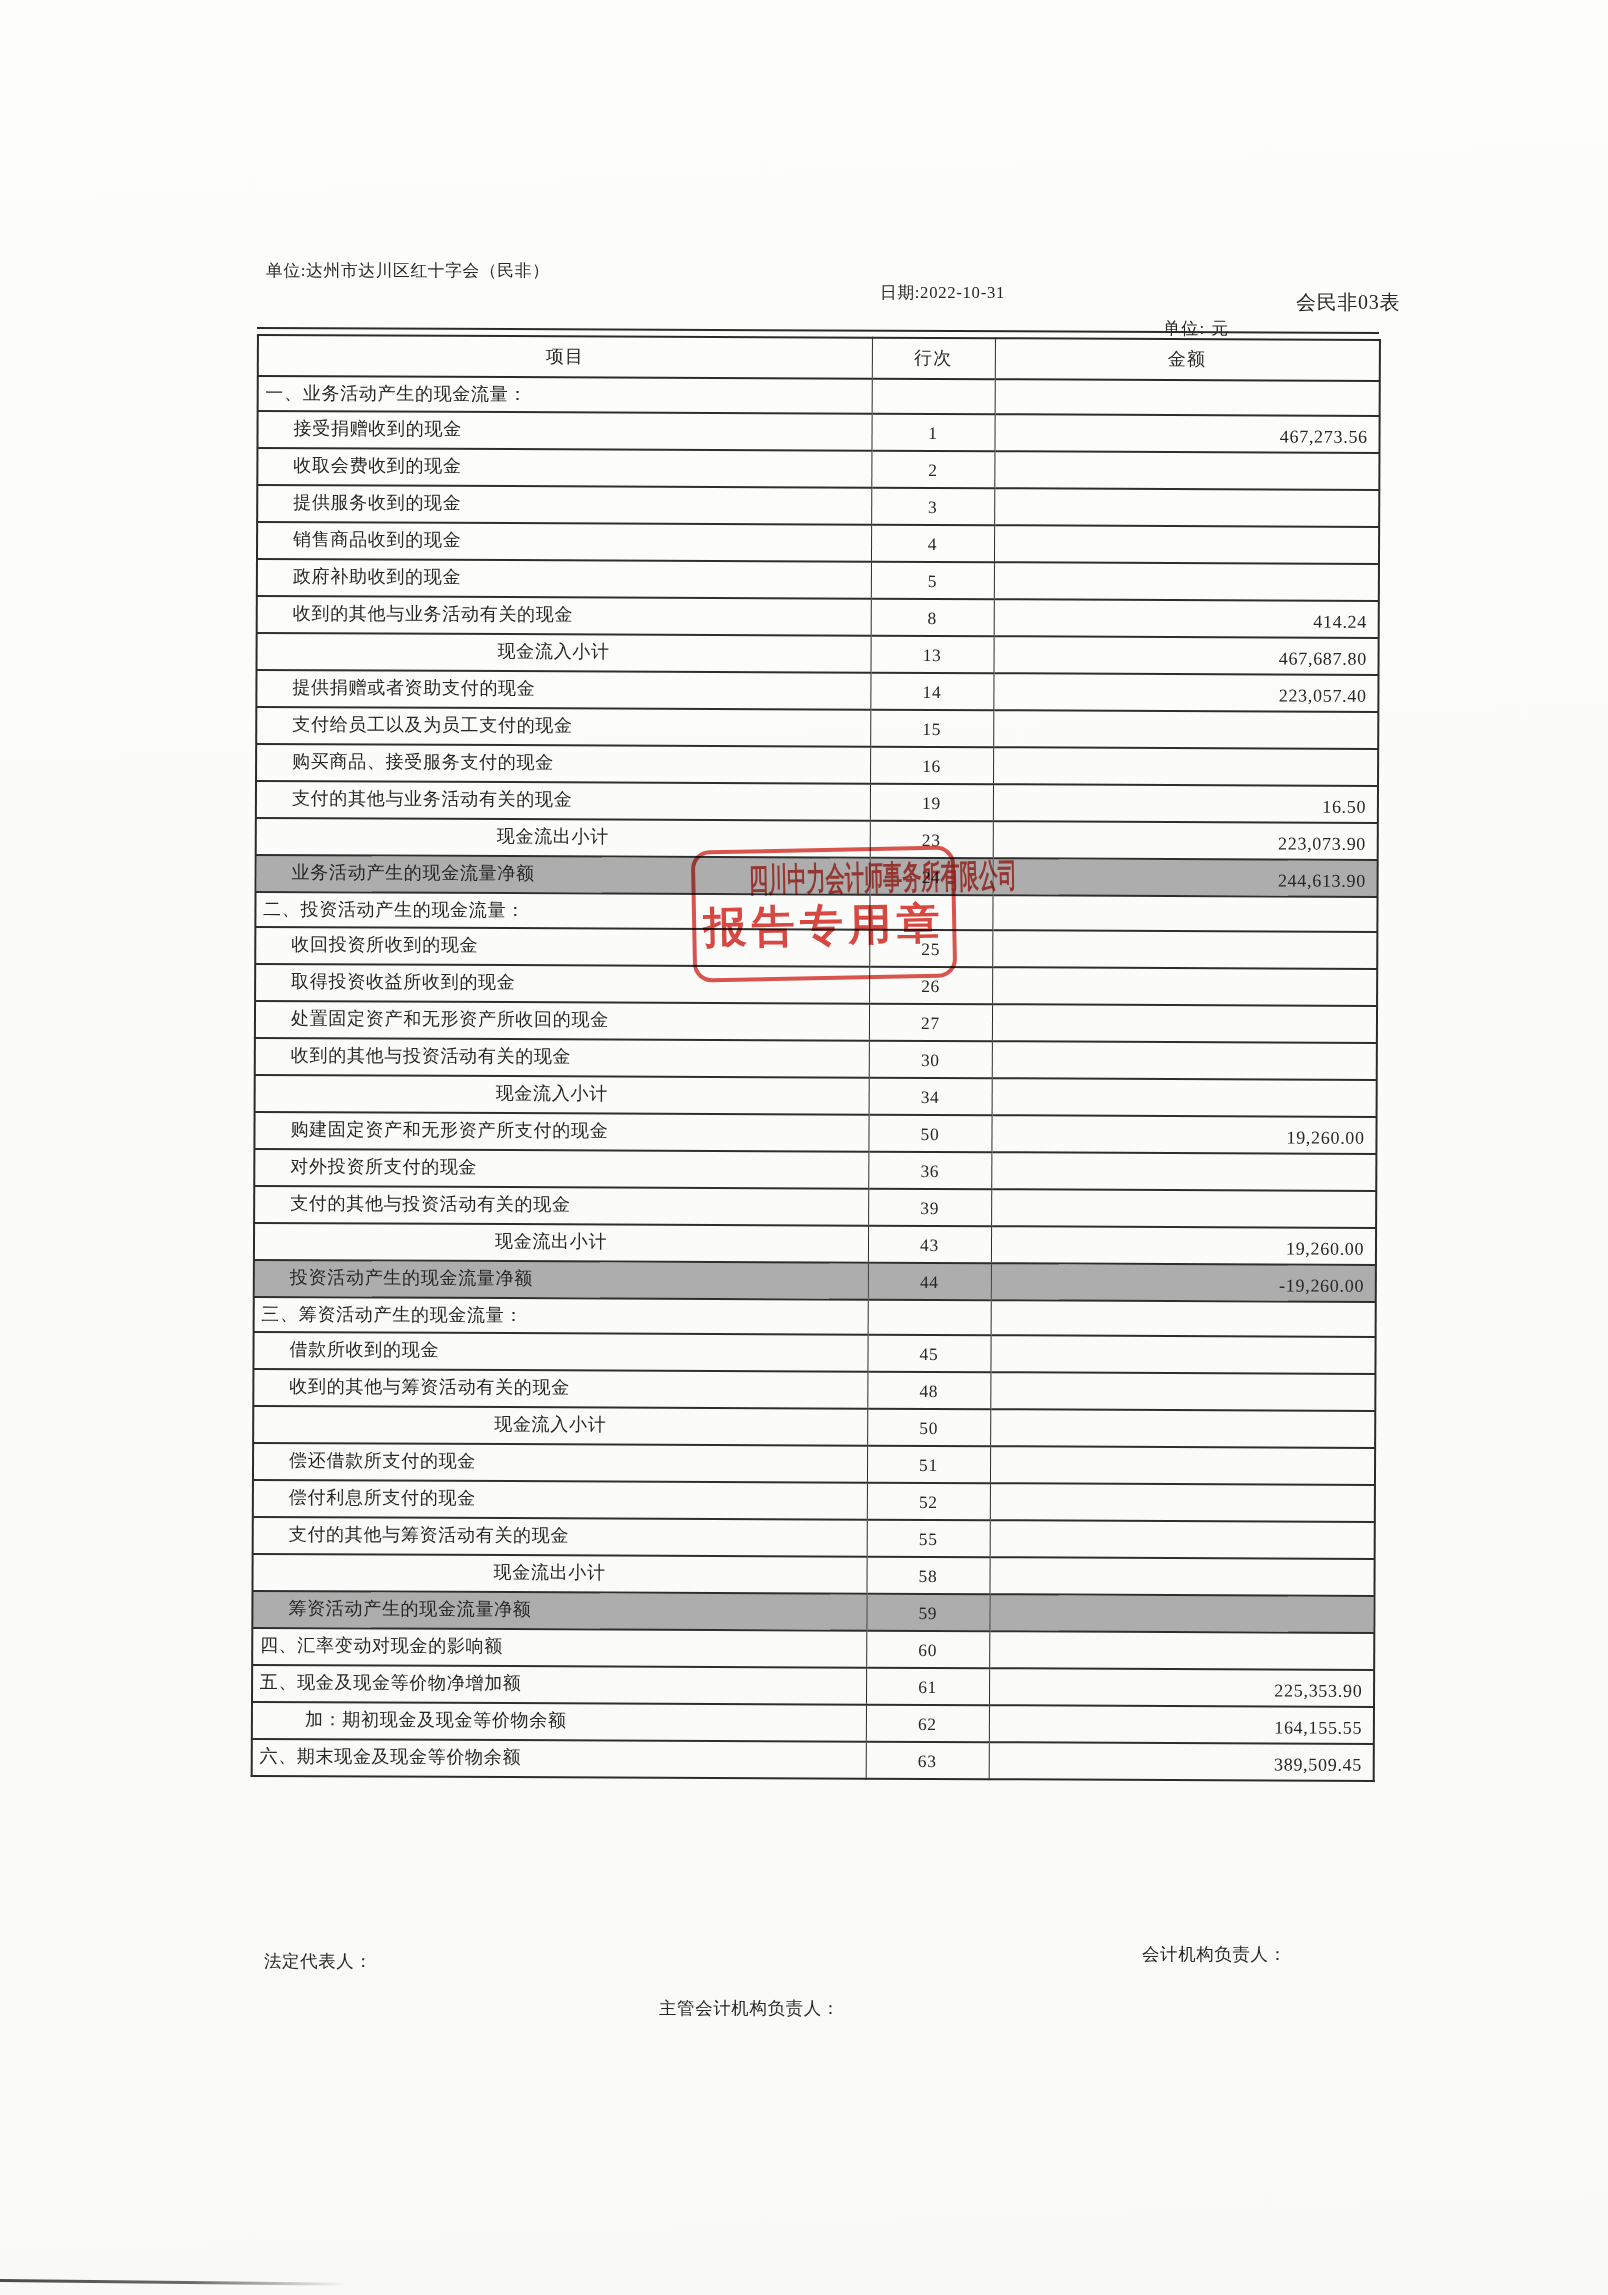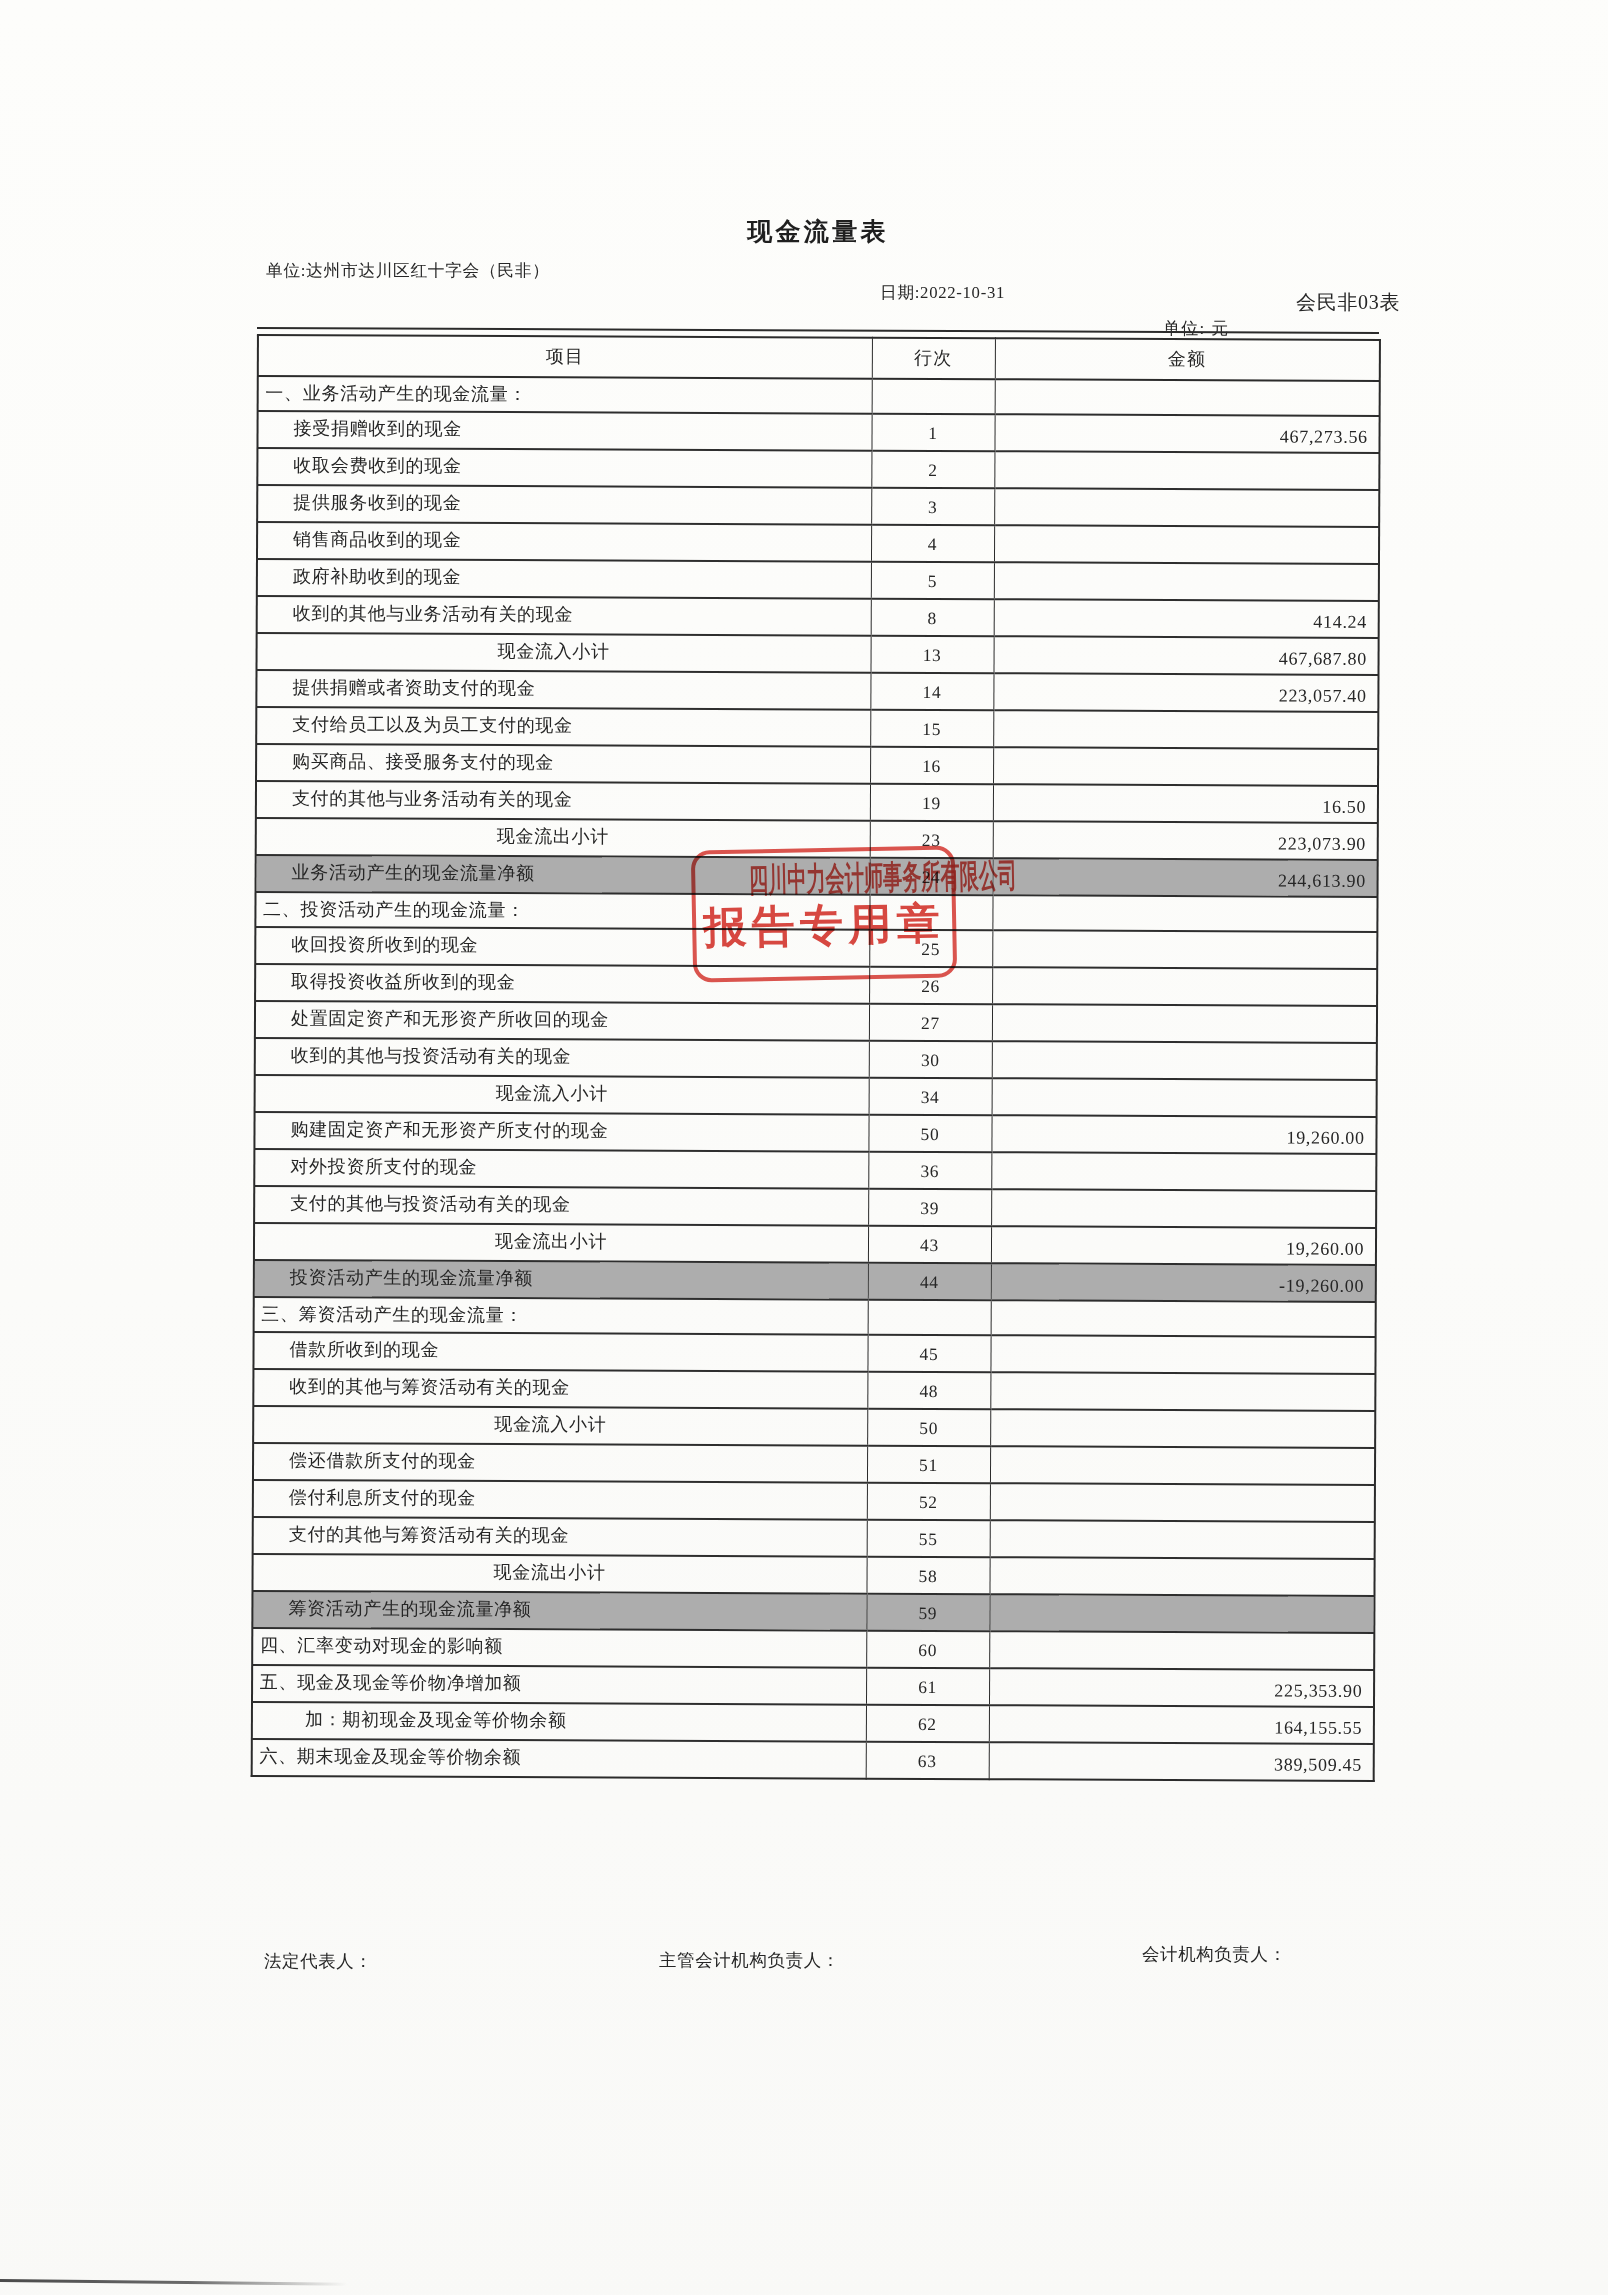--- a/index.html
+++ b/index.html
@@ -108,36 +108,35 @@
   .stamp-line2{
     margin-top:2.7px;
     font-size:43px;font-weight:bold;line-height:47px;
     letter-spacing:5.3px;
     color:rgba(213,48,40,0.88);
     white-space:nowrap;
   }
   
   .footer-label{position:absolute;font-size:17.4px;letter-spacing:0.7px;}
   .f1{left:264px;top:1949px;}
-  .f2{left:659px;top:1948px;}
+  .f2{left:659px;top:1996px;}
   .f3{left:1094px;top:1942px;margin-left:48px;}
   
   .scan-edge{
     position:absolute;left:0;top:2279px;width:347px;height:2.7px;
     background:linear-gradient(to right,#4a4a4a 0%,#6a6a6a 55%,rgba(120,120,120,0) 100%);
     transform:rotate(0.6deg);
     transform-origin:left center;
   }
 </style>
 </head>
 <body>
 
 <div class="page">
 
-  <div class="title">现金流量表</div>
   <div class="org-line">单位:达州市达川区红十字会（民非）</div>
   <div class="date-line">日期:2022-10-31</div>
   <div class="form-code">会民非03表</div>
   <div class="unit-yuan">单位: 元</div>
 
   <div class="table-wrap">
     <table>
       <colgroup>
         <col class="c-item">
           <col class="c-line">

